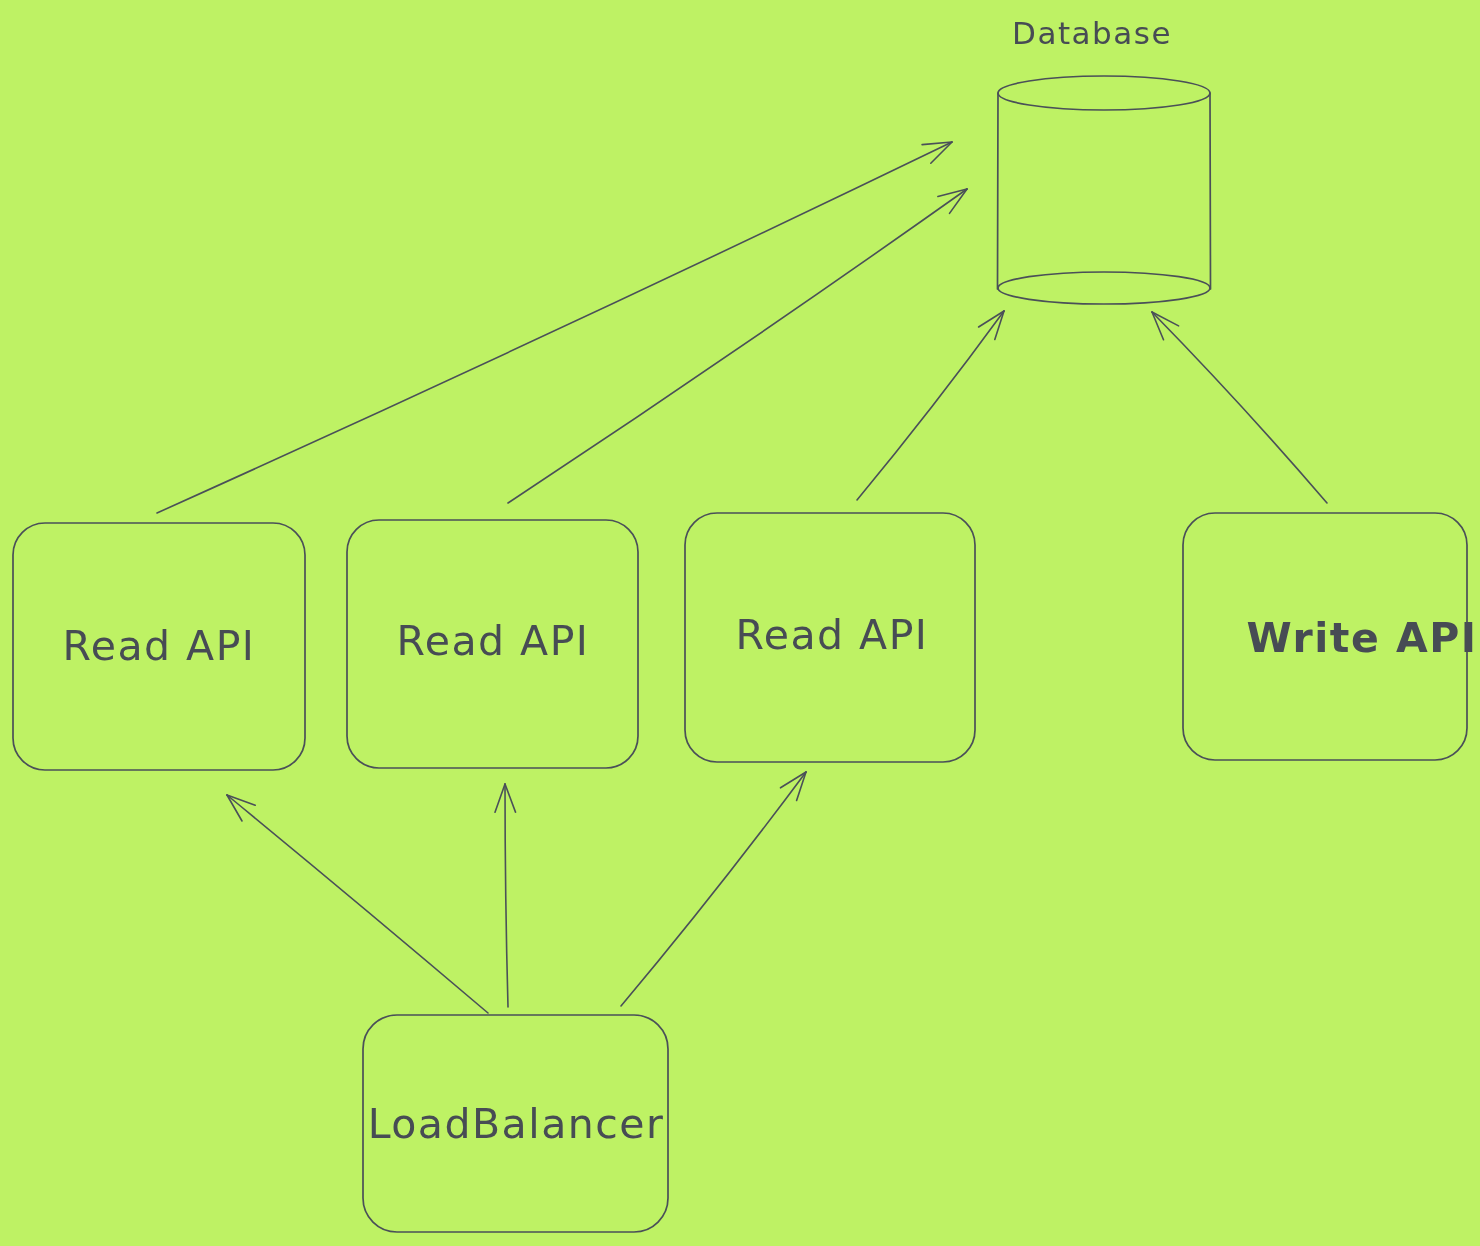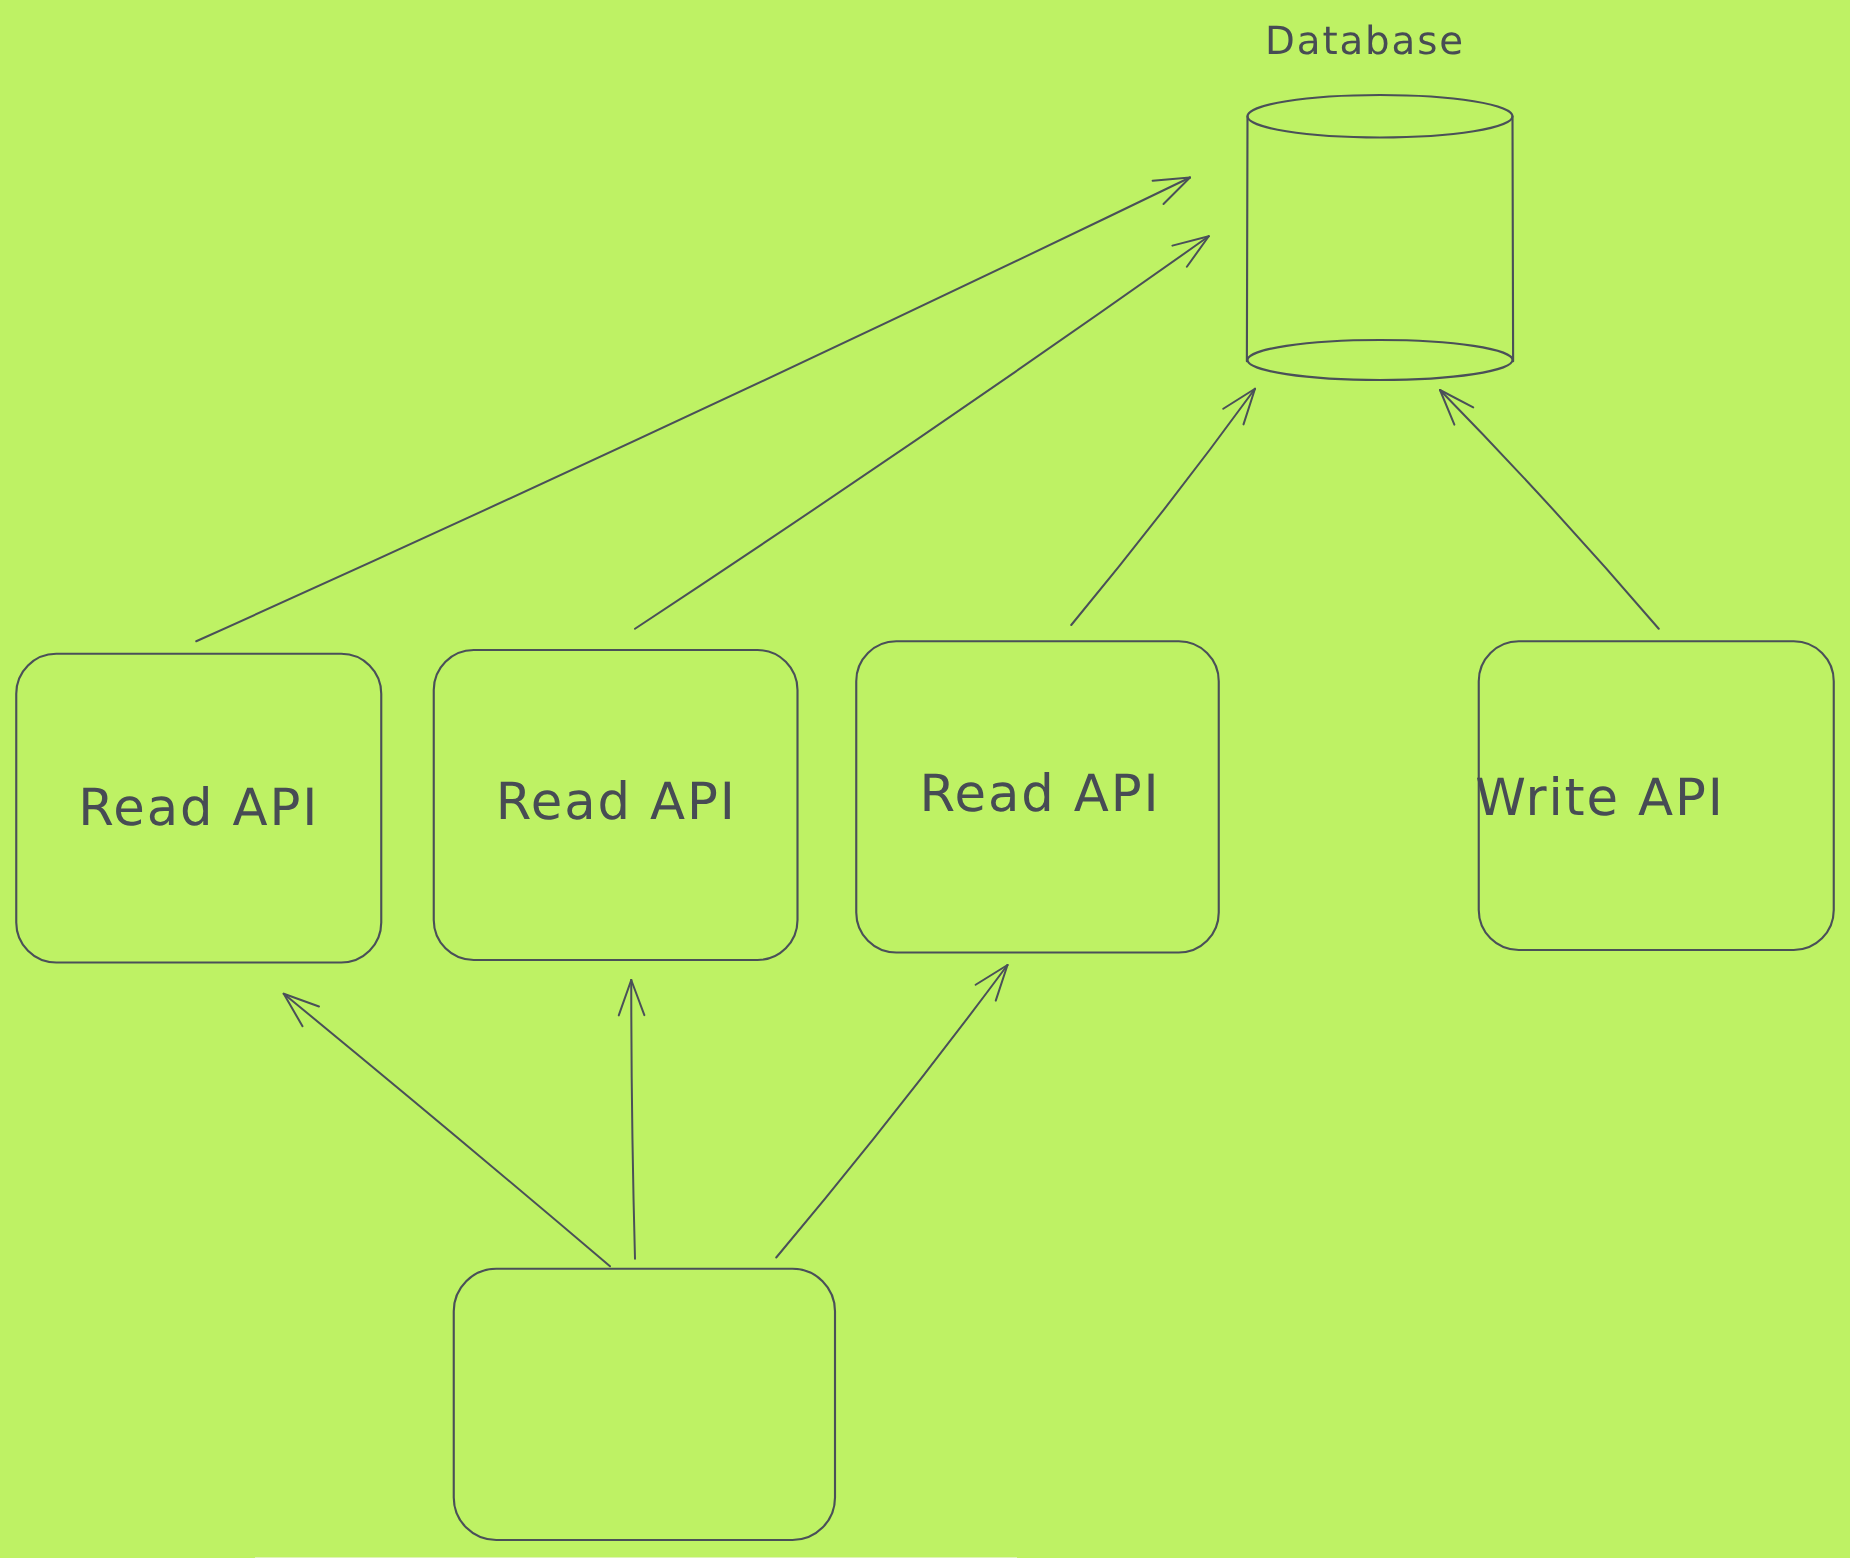--- a/index.html
+++ b/index.html
@@ -114,16 +114,17 @@
   </svg>
 
   <div class="node-label title-label" style="left:1092px; top:33px;">Database</div>
 
   <div class="node-label" style="left:159px; top:646px;">Read API</div>
 
   <div class="node-label" style="left:493px; top:641px;">Read API</div>
 
   <div class="node-label" style="left:832px; top:635px;">Read API</div>
 
-  <div class="node-label" style="left:1280px; top:638px;">Write API</div>
+  <div class="node-label" style="left:1362px; top:638px;font-weight:bold;">Write API</div>
 
+  <div class="node-label" style="left:516px; top:1124px;">LoadBalancer</div>
 
 </div>
 
 </body></html>

